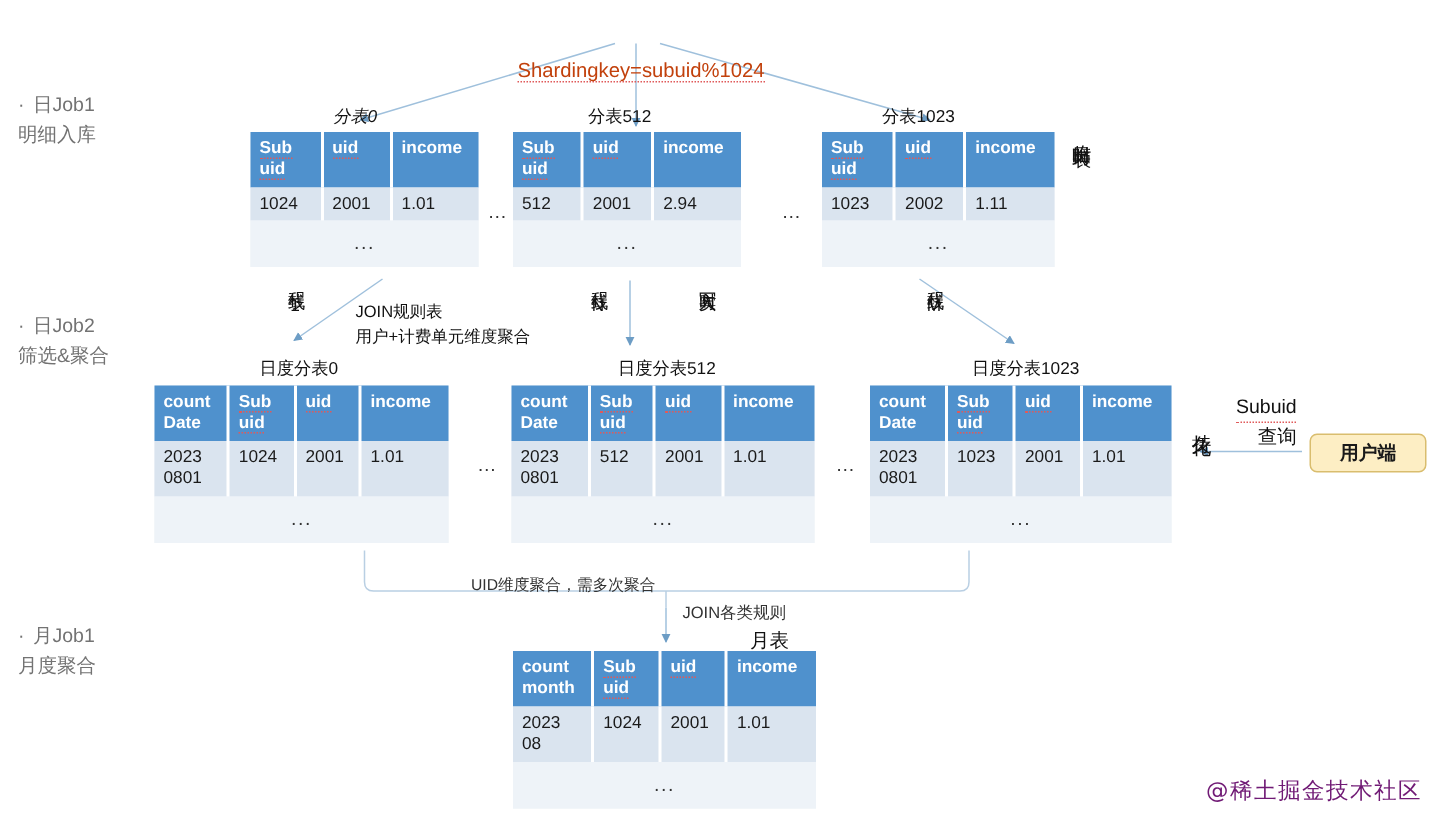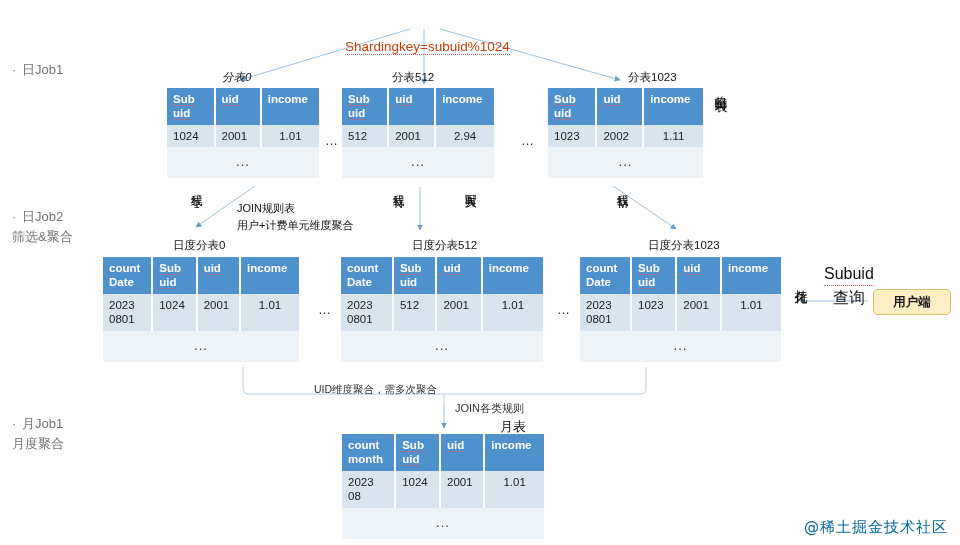--- a/index.html
+++ b/index.html
@@ -43,21 +43,21 @@
     background:#4f91cd;color:#ffffff;font-weight:bold;font-size:11.5px;
     vertical-align:top;padding:4px 6px;border-right:2px solid #ffffff;
     line-height:1.25;
   }
   .tbl .hdr:last-child{border-right:none;}
   .tbl .cell{
     background:#dae4ef;color:#1a1a1a;font-size:11.5px;
     vertical-align:top;padding:4px 6px;border-right:2px solid #ffffff;
     line-height:1.25;
   }
-  .tbl .cell:last-child{border-right:none;text-align:center;}
+  .tbl .cell:last-child{border-right:none;}
   .tbl .dots{
     background:#eef3f8;color:#333;font-size:13px;text-align:center;
     padding:7px 0 9px 0;letter-spacing:1px;
   }
   .tbl-wrap{background:#eef3f8;}
   .u-wavy{border-bottom:1px dotted #e05a5a;}
 
   
   .vert{
     writing-mode:vertical-rl;text-orientation:upright;
@@ -71,26 +71,26 @@
   .note{font-size:11px;color:#111;line-height:1.5;white-space:nowrap;}
   .note-mid{font-size:10.5px;color:#333;white-space:nowrap;}
 
   
   .client-box{
     left:873px;top:289px;width:76px;height:24px;
     background:#fdeec4;border:1px solid #d9bd6e;border-radius:5px;
     display:flex;align-items:center;justify-content:center;
     font-size:12.5px;color:#1a1a1a;font-weight:bold;
   }
-  .subuid-label{left:824px;top:262px;font-size:16px;line-height:1.45;color:#111;text-align:center;}
+  .subuid-label{left:824px;top:262px;font-size:13px;line-height:1.45;color:#111;text-align:right;}
 
   .month-title{font-size:13px;color:#111;}
 
   .watermark{
-    right:12px;bottom:8px;font-size:15px;color:#0369a1;letter-spacing:1px;
+    right:12px;bottom:8px;font-size:15px;color:#701a75;letter-spacing:1px;
     font-family:"DejaVu Sans",sans-serif;
   }
 </style>
 </head>
 <body>
 
 <div id="canvas">
 
   <svg class="arrows" viewBox="0 0 960 545">
     <defs>
@@ -118,20 +118,21 @@
     </g>
 
     <g stroke="#b9cfe3" stroke-width="1" fill="none">
       <path d="M243,367 L243,388 Q243,394 249,394 L438,394 L640,394 Q646,394 646,388 L646,367"></path>
       <path d="M444,394 L444,405"></path>
     </g>
   </svg>
 
   <div class="abs job-label" style="left:12px;top:60px;">
     <span class="b"><span class="dot">·</span><span>日Job1</span></span>
+    <span class="b">明细入库</span>
   </div>
 
   <div class="abs job-label" style="left:12px;top:207px;">
     <span class="b"><span class="dot">·</span><span>日Job2</span></span>
     <span class="b">筛选&amp;聚合</span>
   </div>
 
   <div class="abs job-label" style="left:12px;top:414px;">
     <span class="b"><span class="dot">·</span><span>月Job1</span></span>
     <span class="b">月度聚合</span>
@@ -179,21 +180,21 @@
       </tr>
       <tr>
         <td class="dots" colspan="3">...</td>
       </tr>
     </tbody>
       </table>
   </div>
 
   <div class="abs" style="left:521px;top:133px;font-size:13px;color:#333;">…</div>
 
-  <div class="abs tbl-title" style="left:588px;top:70px;margin-left:40px;">分表1023</div>
+  <div class="abs tbl-title" style="left:588px;top:70px;">分表1023</div>
   <div class="abs tbl-wrap" style="left:548px;top:88px;">
     <table class="tbl" style="width:155px;">
       <tbody>
           <tr>
         <td class="hdr" style="width:52px;"><span class="u-wavy">Sub uid</span></td>
         <td class="hdr" style="width:45px;"><span class="u-wavy">uid</span></td>
         <td class="hdr" style="width:58px;"><span>income</span></td>
       </tr>
       <tr>
         <td class="cell">1023</td>

